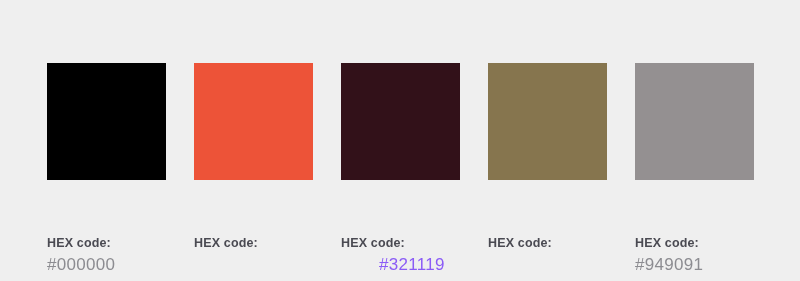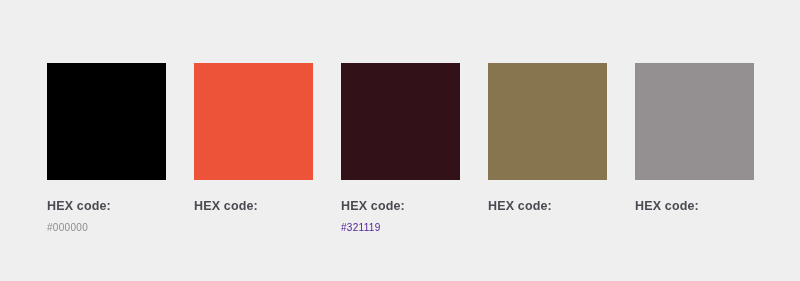--- a/index.html
+++ b/index.html
@@ -25,20 +25,21 @@
     left: 47px;
     top: 63px;
     display: flex;
     flex-direction: row;
     gap: 28px;
   }
   .swatch-cell {
     width: 119px;
     display: flex;
     flex-direction: column;
+    gap: 37px;
   }
   .swatch-chip {
     width: 119px;
     height: 117px;
     display: block;
   }
   .swatch-meta {
     margin-top: 19px;
     display: flex;
     flex-direction: column;
@@ -46,21 +47,21 @@
   .swatch-label {
     font-size: 12.5px;
     font-weight: bold;
     color: #4A4A52;
     letter-spacing: 0.15px;
     line-height: 14px;
     white-space: nowrap;
   }
   .swatch-value {
     margin-top: 8px;
-    font-size: 10px;
+    font-size: 17px;
     font-weight: normal;
     color: #8C8C91;
     letter-spacing: 0.3px;
     line-height: 14px;
     white-space: nowrap;
   }
 </style>
 </head>
 <body style="background: rgb(239, 239, 239);">
 
@@ -79,32 +80,33 @@
       <div class="swatch-chip" style="background-color: rgb(237, 83, 56);"></div>
       <div class="swatch-meta">
         <span class="swatch-label" style="color: rgb(74, 74, 82);">HEX code:</span>
       </div>
     </div>
 
     <div class="swatch-cell">
       <div class="swatch-chip" style="background-color: rgb(50, 17, 25);"></div>
       <div class="swatch-meta">
         <span class="swatch-label" style="color: rgb(74, 74, 82);">HEX code:</span>
-        <span class="swatch-value" style="color: #4c1d95;">#321119</span>
+        <span class="swatch-value" style="color: #8b5cf6; margin-left: 38px;">#321119</span>
       </div>
     </div>
 
     <div class="swatch-cell">
       <div class="swatch-chip" style="background-color: rgb(134, 117, 78);"></div>
       <div class="swatch-meta">
         <span class="swatch-label" style="color: rgb(74, 74, 82);">HEX code:</span>
       </div>
     </div>
 
     <div class="swatch-cell">
       <div class="swatch-chip" style="background-color: rgb(148, 144, 145);"></div>
       <div class="swatch-meta">
         <span class="swatch-label" style="color: rgb(74, 74, 82);">HEX code:</span>
+        <span class="swatch-value" style="color: rgb(140, 140, 145);">#949091</span>
       </div>
     </div>
 
   </div>
 </div>
 
 </body></html>

